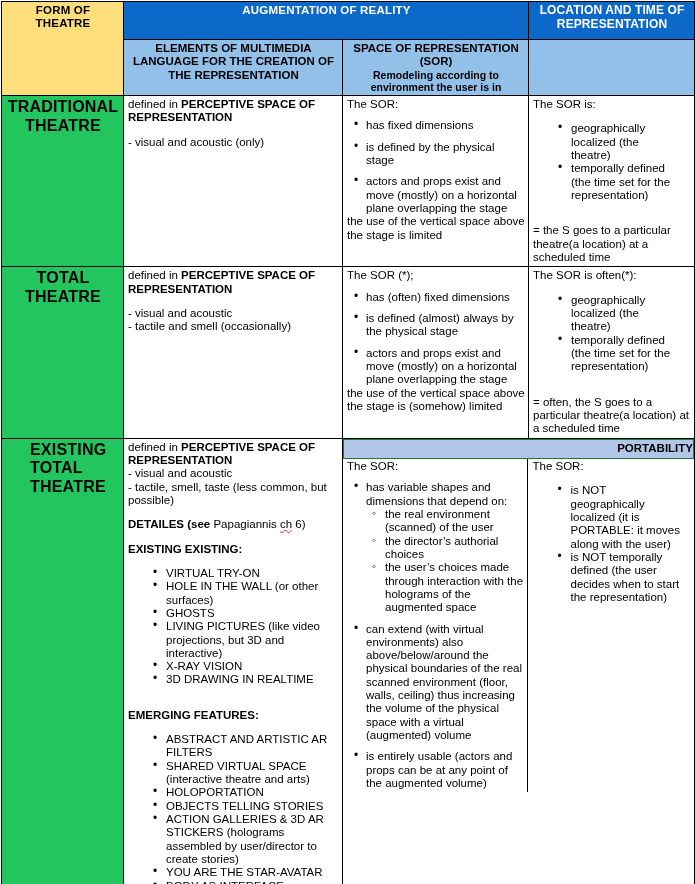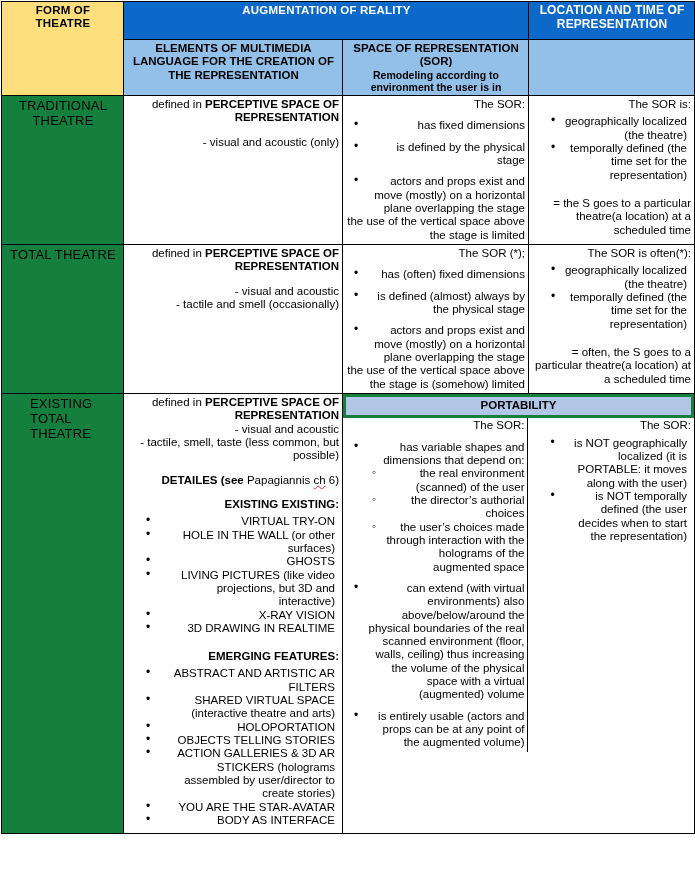--- a/index.html
+++ b/index.html
@@ -74,34 +74,34 @@
     padding: 3px 4px;
     margin-left: 13px;
   }
   .hdr-sub .sub-line2 {
     font-size: 10.5px;
   }
   .hdr-blank { background: #92C0E8; }
 
   
   .rowlabel {
-    background: #15803d;
-    font-weight: normal;
-    vertical-align: middle;
-    text-align: center;
-    font-size: 13px;
+    background: #22c55e;
+    font-weight: bold;
+    vertical-align: middle;
+    text-align: center;
+    font-size: 16px;
     letter-spacing: .2px;
   }
   .rowlabel.left {
     text-align: left;
     padding-left: 28px;
   }
 
   
-  .cell-body { font-size: 11.5px; text-align: right; }
+  .cell-body { font-size: 11.5px; }
   .cell-body p { margin: 0; }
   .cell-body .gap { height: 11px; }
   .cell-body strong { font-weight: bold; }
 
   ul.b1 {
     margin: 0 0 0 0;
     padding-left: 19px;
     list-style: none;
   }
   ul.b1 > li {
@@ -124,21 +124,21 @@
   ul.b2 > li { position: relative; }
   ul.b2 > li::before {
     content: "\25E6";
     position: absolute;
     left: -13px;
     top: -1px;
     font-size: 12px;
   }
 
   ul.caps {
-    margin: 4px;
+    margin: 11px;
     padding-left: 27px;
     list-style: none;
   }
   ul.caps > li {
     position: relative;
   }
   ul.caps > li::before {
     content: "\2022";
     position: absolute;
     left: -13px;
@@ -154,23 +154,23 @@
     text-decoration: underline;
     text-decoration-color: #E03030;
     text-decoration-style: wavy;
     text-decoration-thickness: 1px;
   }
 
   
   .portability-bar {
     background: #B2C6E8;
     font-weight: bold;
-    text-align: center;
-    font-size: 11.5px;
-    border: 3px solid #15803d;
+    text-align: right;
+    font-size: 11.5px;
+    border: 1px solid #15803d;
     padding: 2px 0 3px 0;
     margin: -2px -3px 0 -4px;
   }
   td.portability-host {
     padding: 2px 3px 2px 4px;
   }
   .port-cols {
     display: flex;
     margin: 0 -3px 0 -4px;
   }

